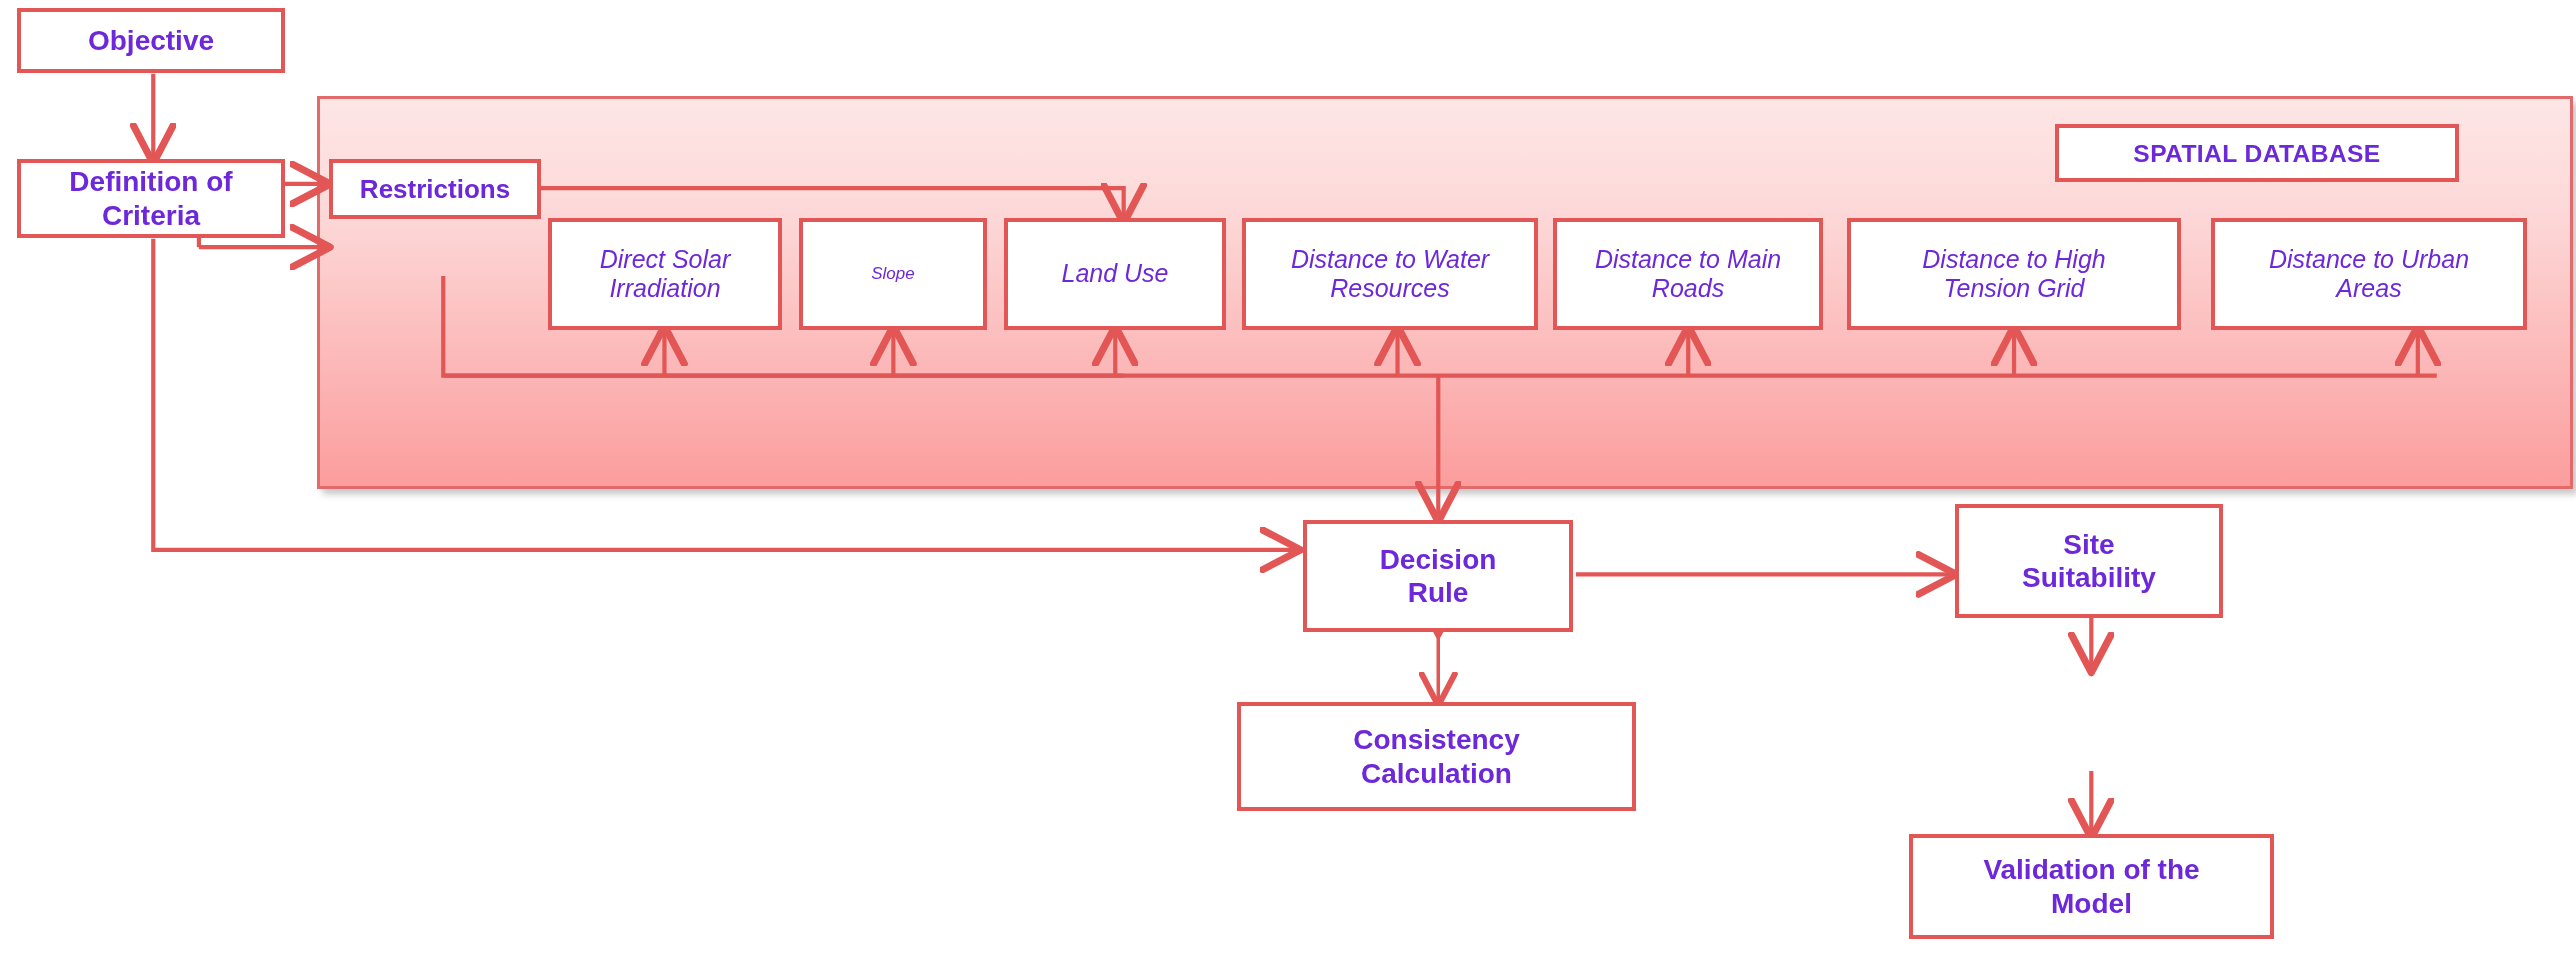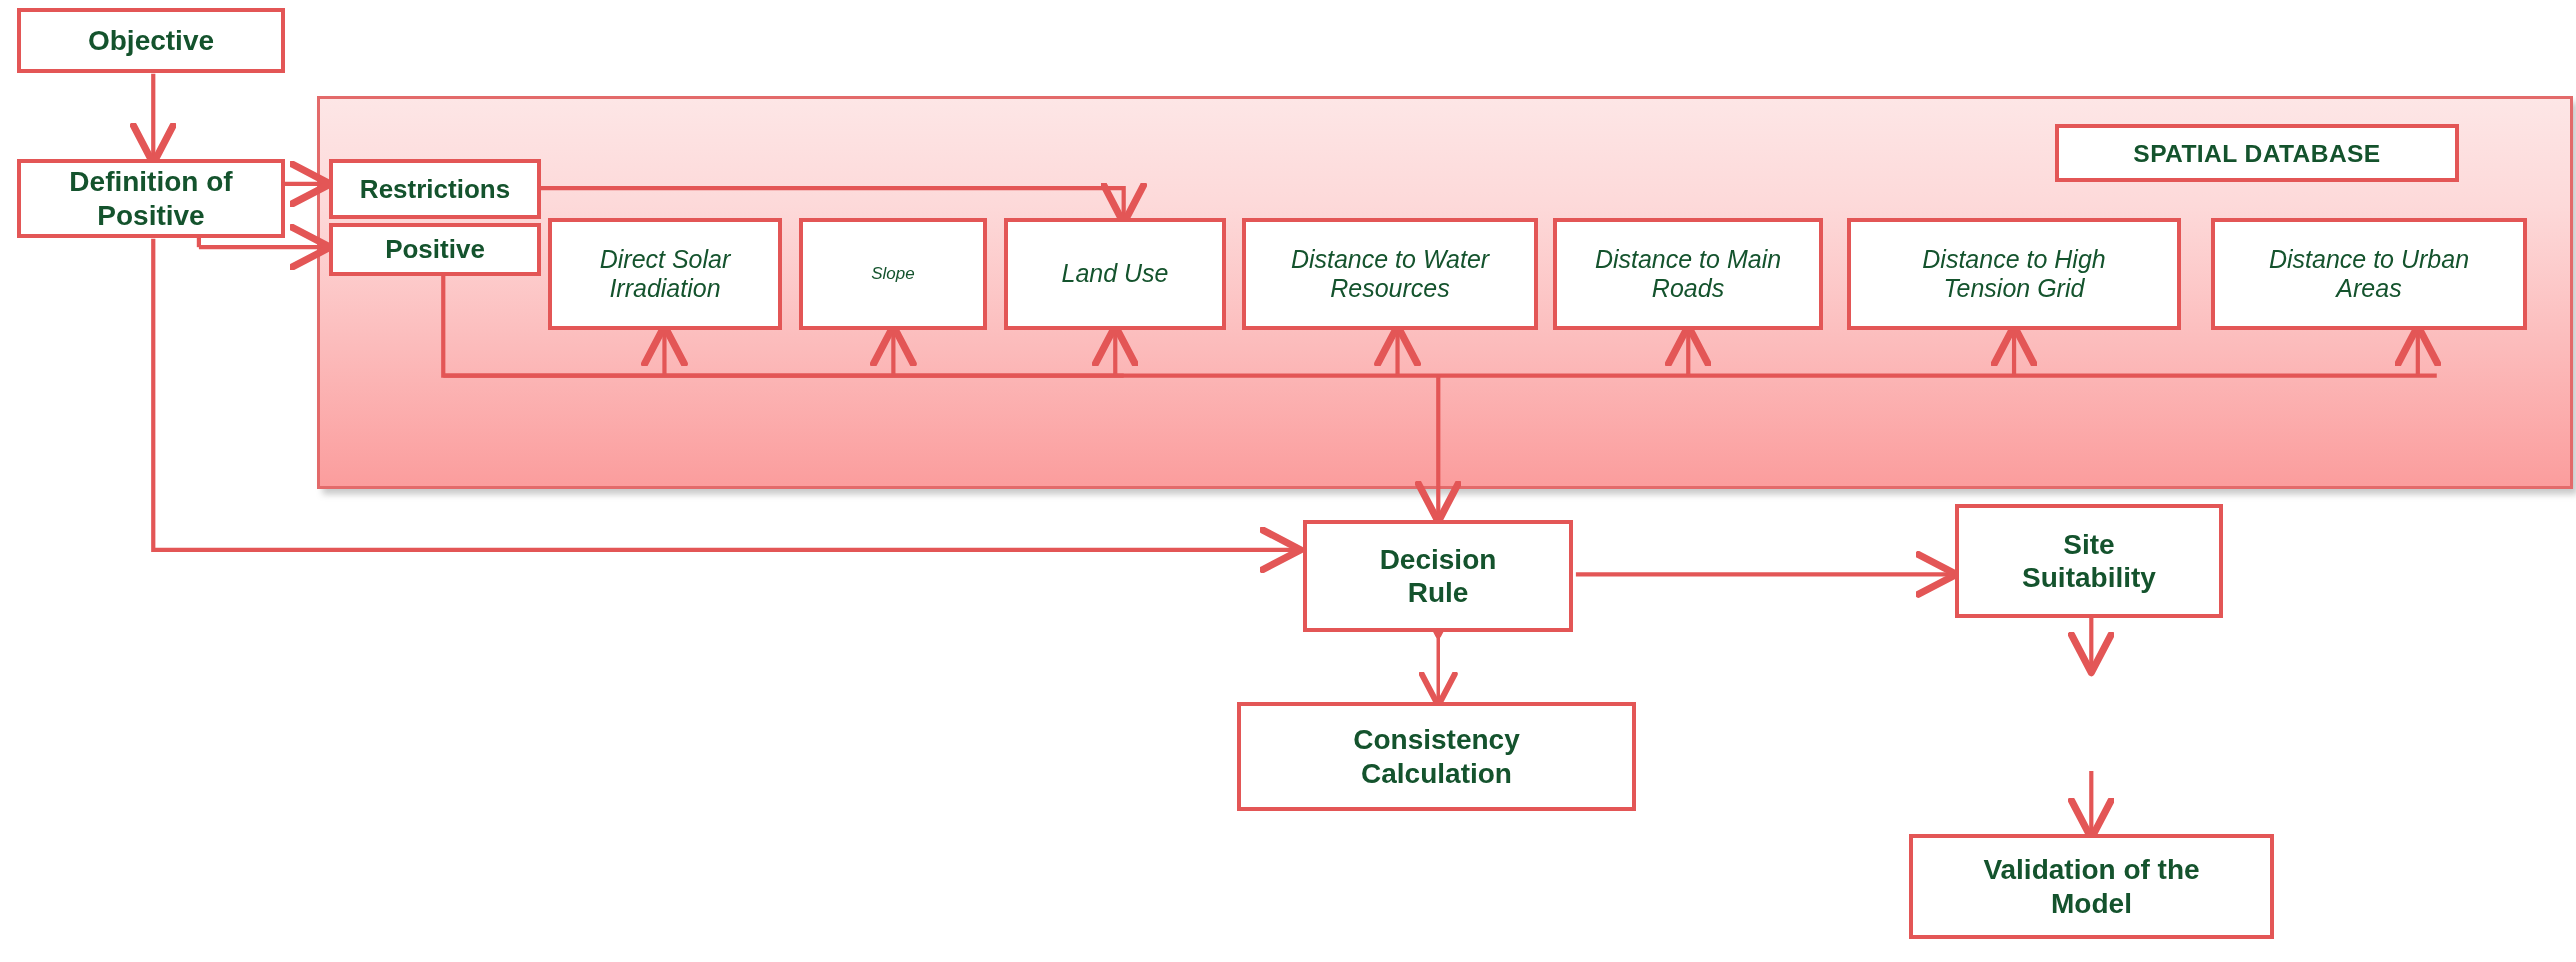--- a/index.html
+++ b/index.html
@@ -27,21 +27,21 @@
   }
   .node {
     position: absolute;
     box-sizing: border-box;
     background: #ffffff;
     border: 4.2px solid #e35656;
     display: flex;
     align-items: center;
     justify-content: center;
     text-align: center;
-    color: #14532d;
+    color: #6d28d9;
     line-height: 1.18;
     padding: 18px 7px;
   }
   .node.bold {
     font-weight: bold;
   }
   .node.italic {
     font-style: italic;
     font-weight: normal;
   }
@@ -111,30 +111,27 @@
       <path d="M2978,1098 L2978,1188" marker-end="url(#ah)"></path>
     </g>
   </svg>
 
   <div class="node bold" style="left:17px; top:8.4px; width:268px; height:65px; font-size:28px;">
     <span class="node-text">Objective</span>
   </div>
 
   <div class="node bold" style="left:17px; top:159px; width:268px; height:79px; font-size:28px;">
     <span class="node-text">Definition of
-Positive</span>
+Criteria</span>
   </div>
 
   <div class="node bold" style="left:329px; top:159px; width:212px; height:60px; font-size:26px;">
     <span class="node-text">Restrictions</span>
   </div>
 
-  <div class="node bold" style="left:329px; top:223px; width:212px; height:53px; font-size:26px;">
-    <span class="node-text">Positive</span>
-  </div>
 
   <div class="node bold" style="left:2055px; top:124px; width:404px; height:58px; font-size:24.6px; letter-spacing:0.4px;">
     <span class="node-text">SPATIAL DATABASE</span>
   </div>
 
   <div class="node italic" style="left:548px; top:218px; width:234px; height:112px; font-size:25px;">
     <span class="node-text">Direct Solar
 Irradiation</span>
   </div>
 

